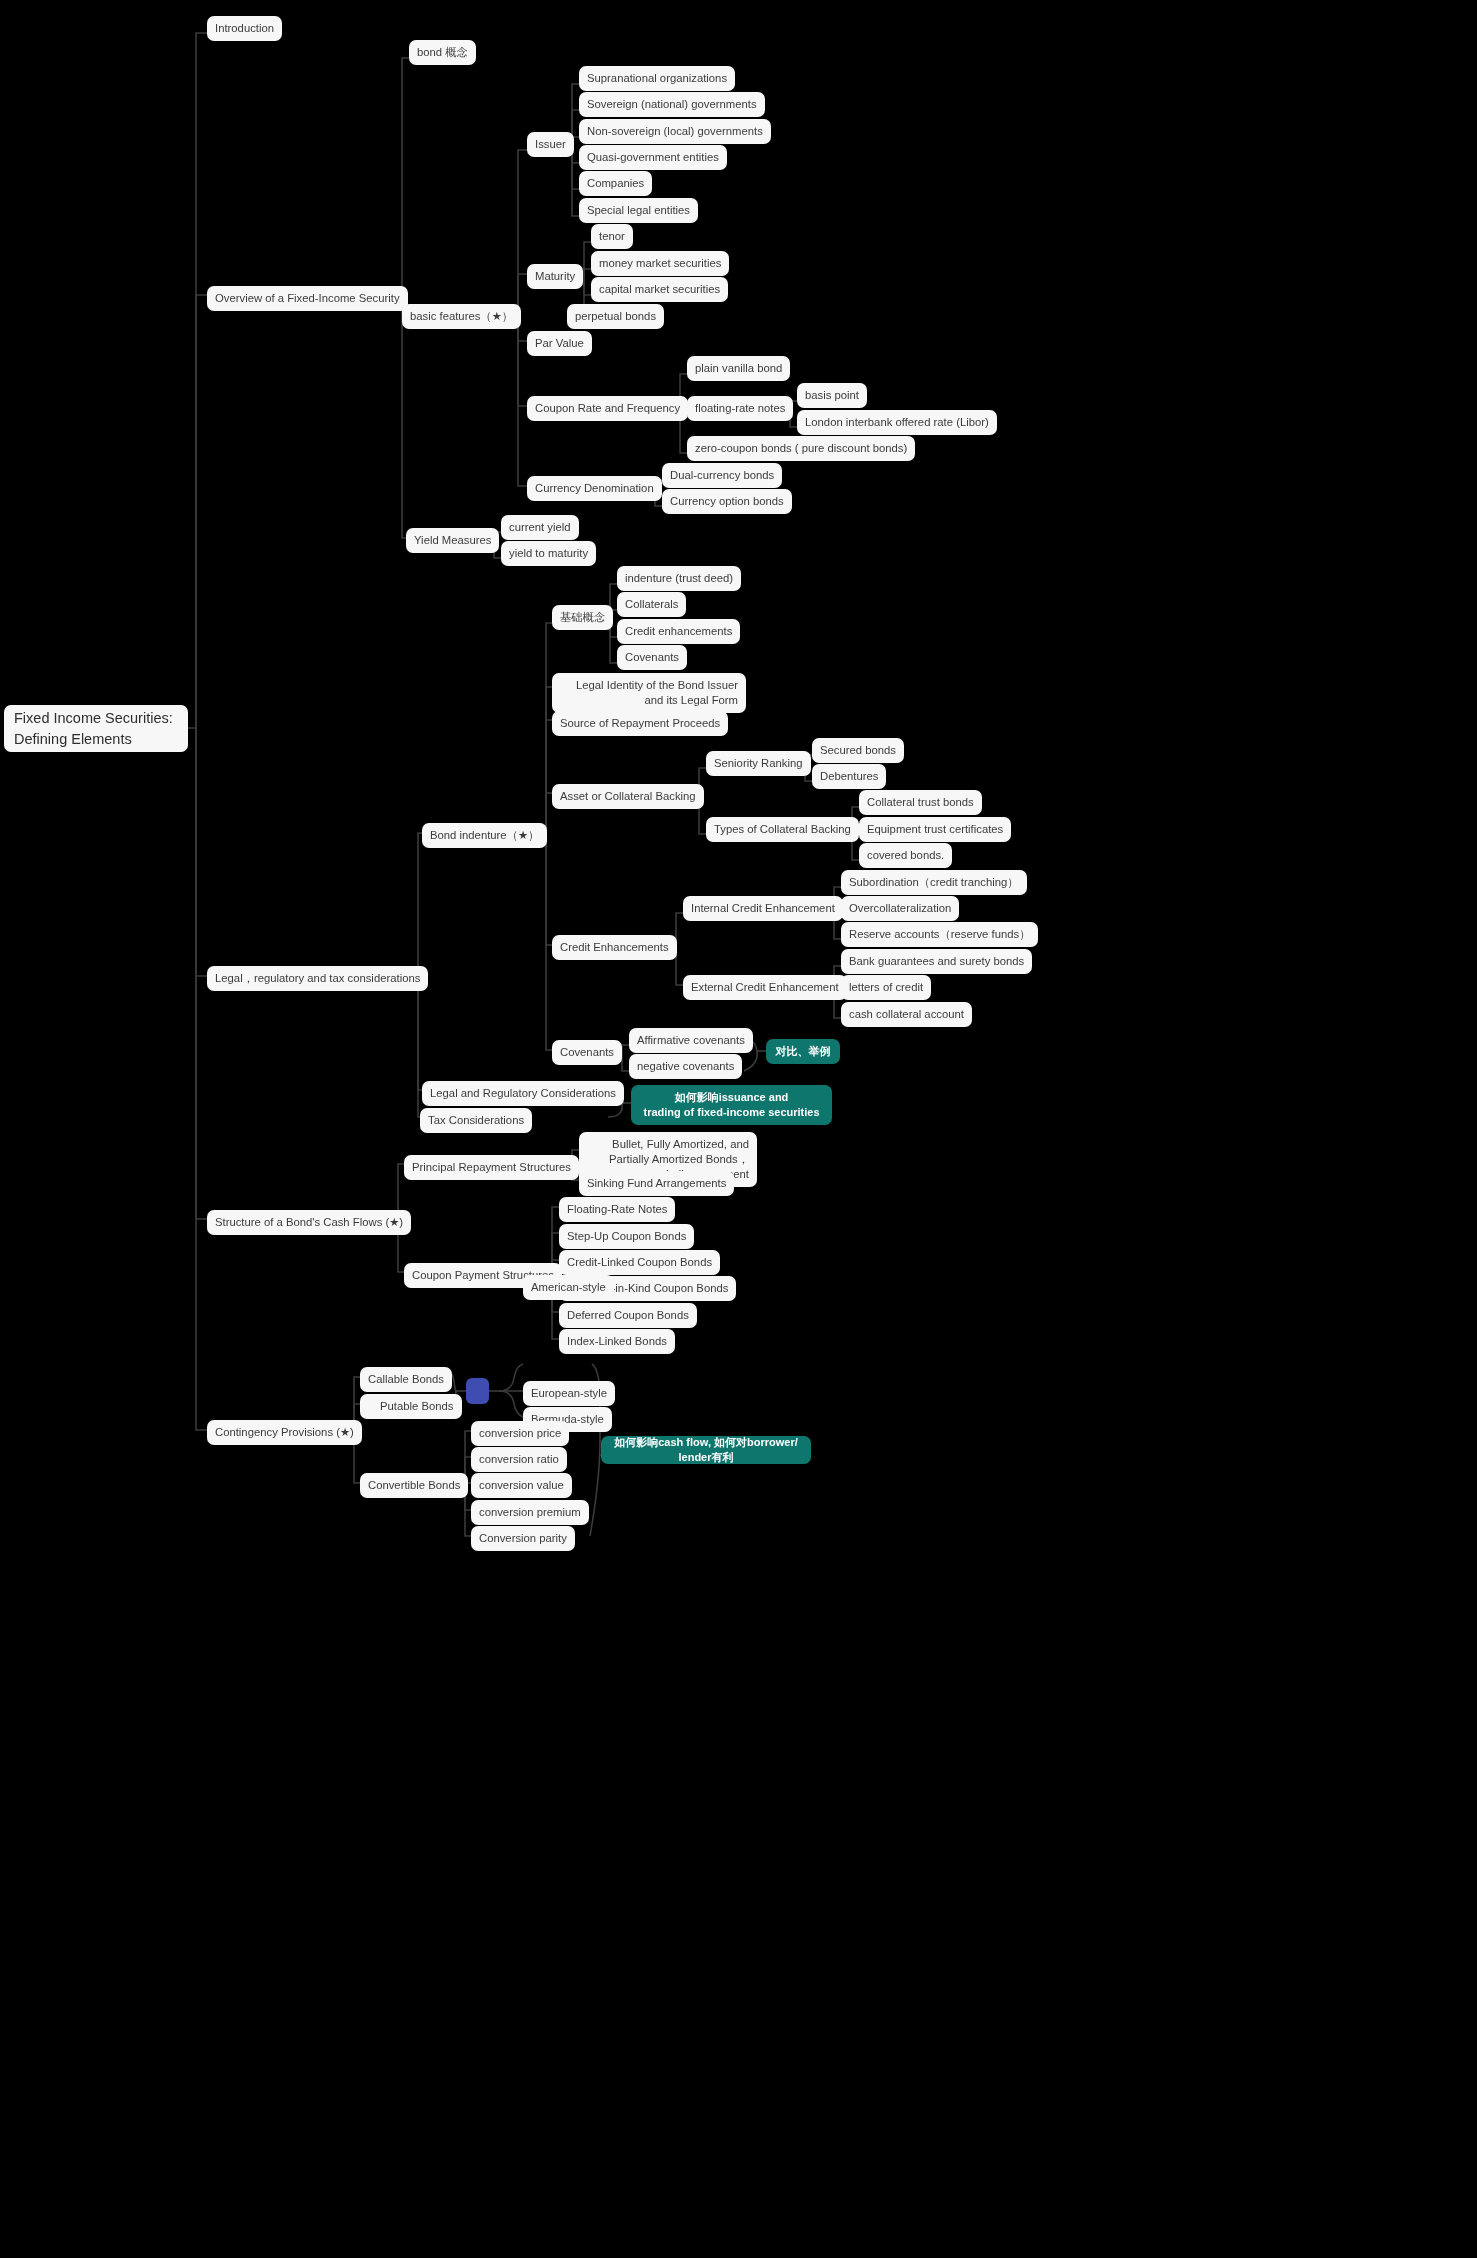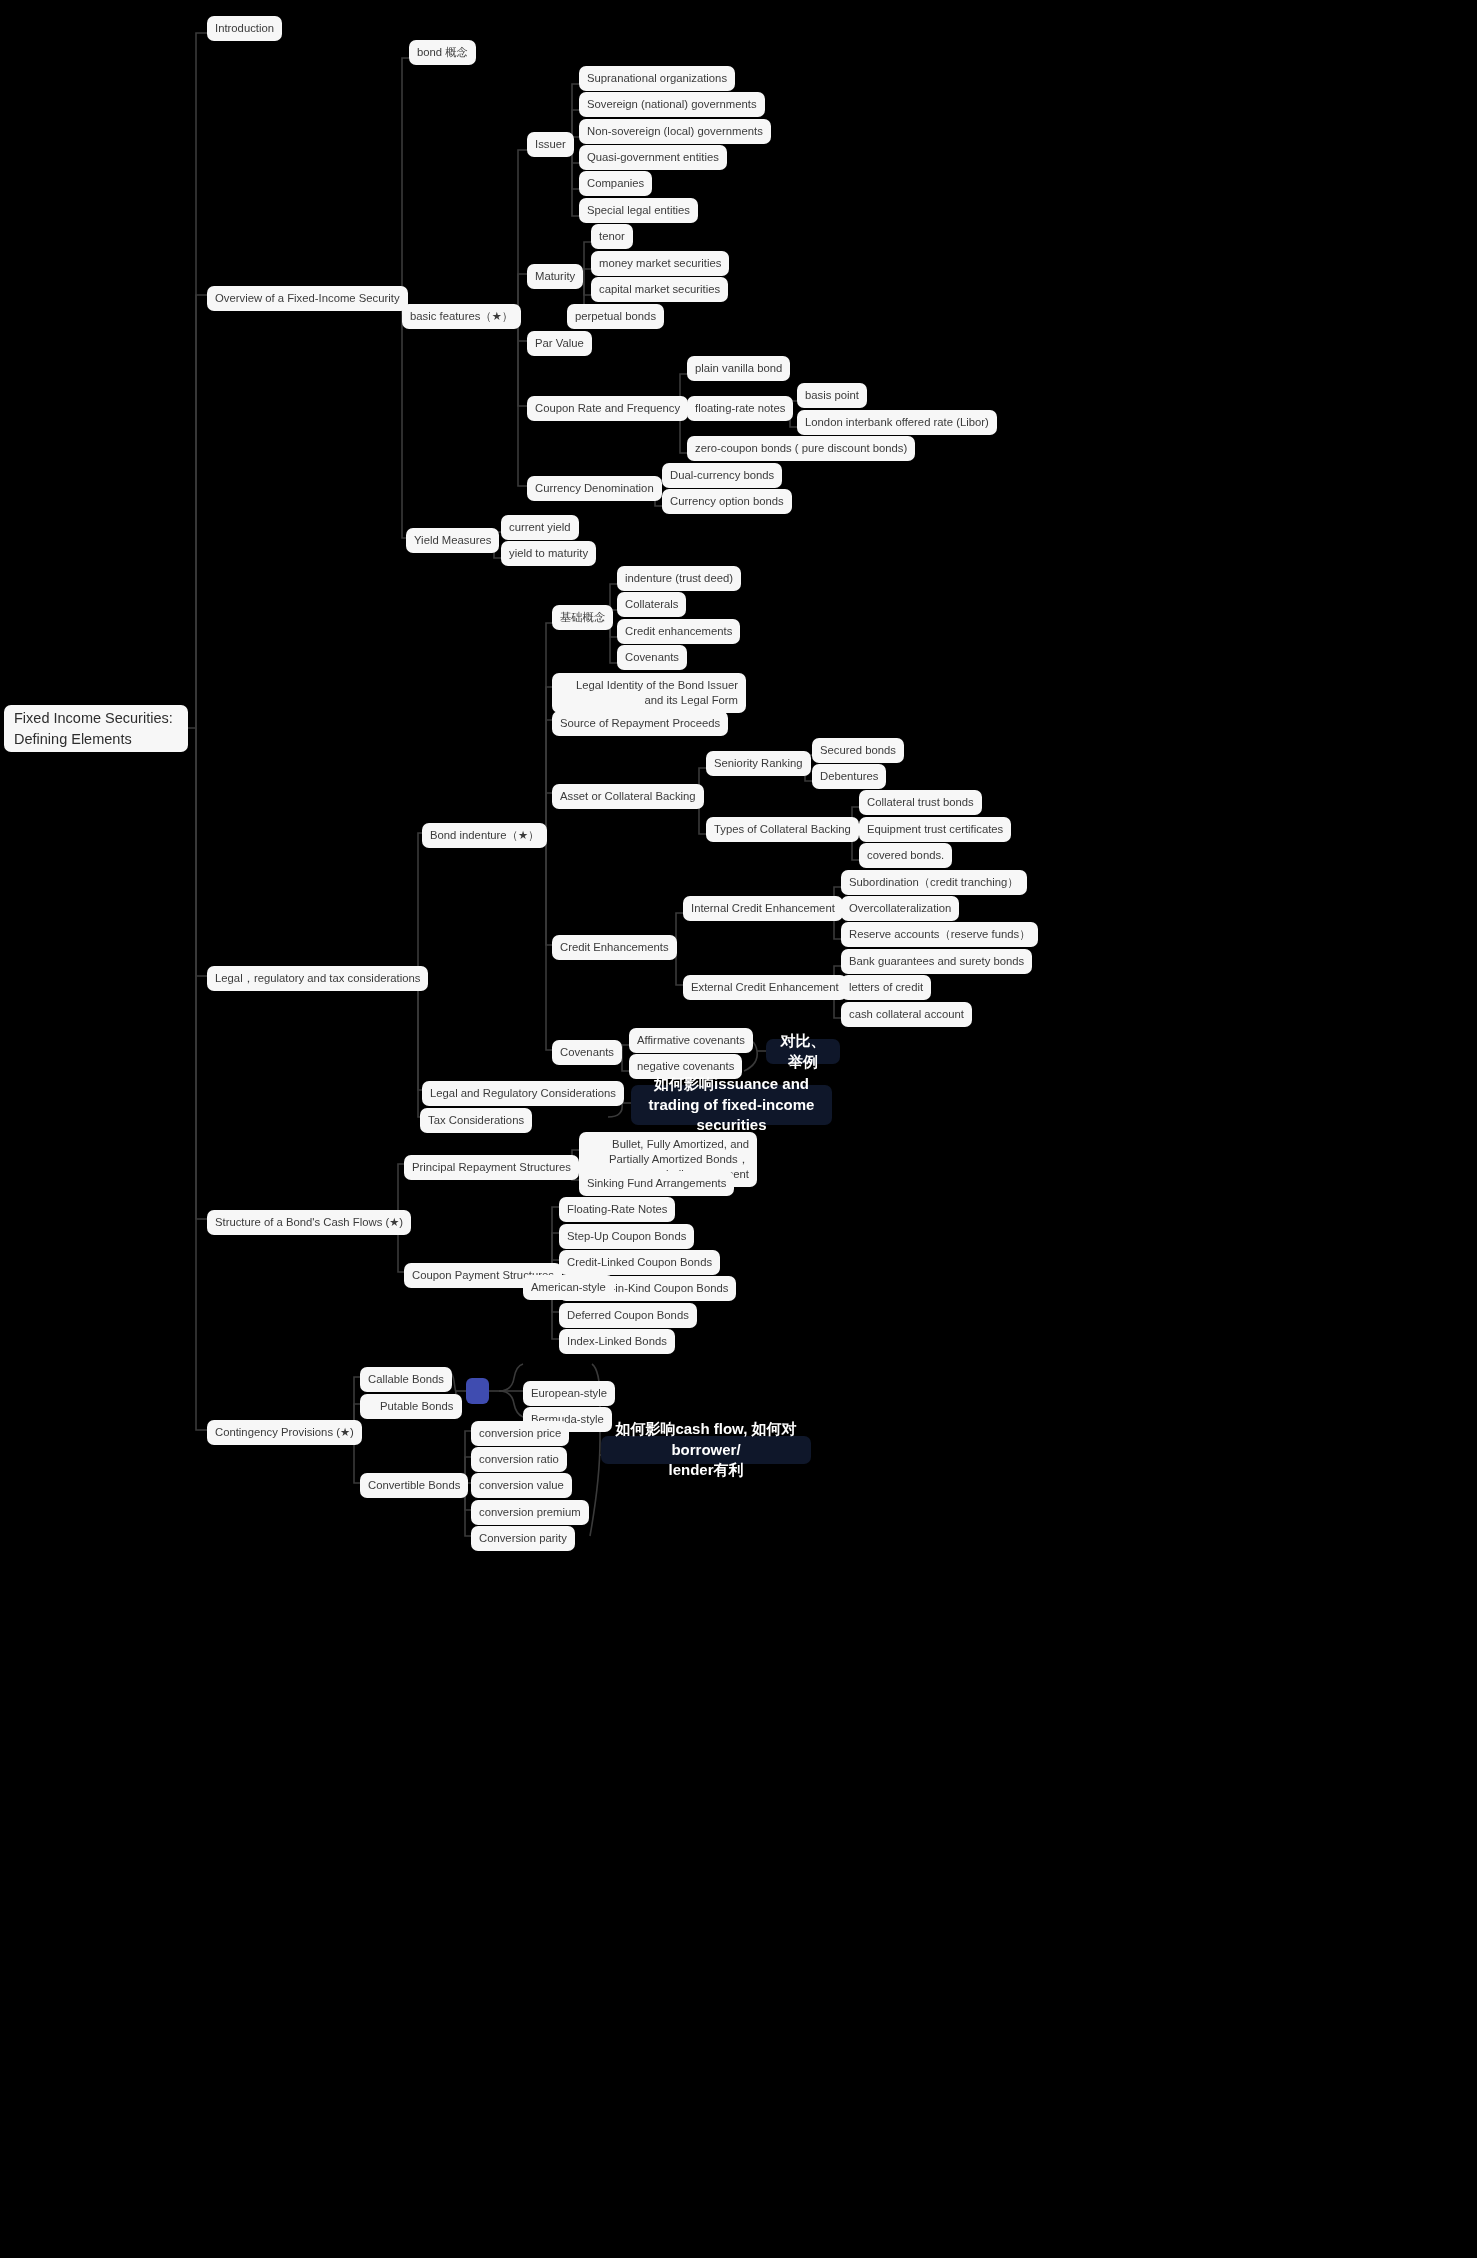--- a/index.html
+++ b/index.html
@@ -46,24 +46,24 @@
   }
   .node.root {
     font-size: 14.5px;
     color: #2e2e2e;
     padding: 12px 10px;
     white-space: normal;
     line-height: 1.42;
     align-items: center;
   }
   .node.highlight {
-    background: #0f172a;
+    background: #0f766e;
     color: #ffffff;
     font-weight: bold;
-    font-size: 15px;
+    font-size: 11px;
     text-align: center;
     justify-content: center;
     white-space: normal;
     line-height: 1.38;
   }
   .node.chip {
     background: #3f4cb0;
     border-radius: 6px;
     padding: 0;
   }

